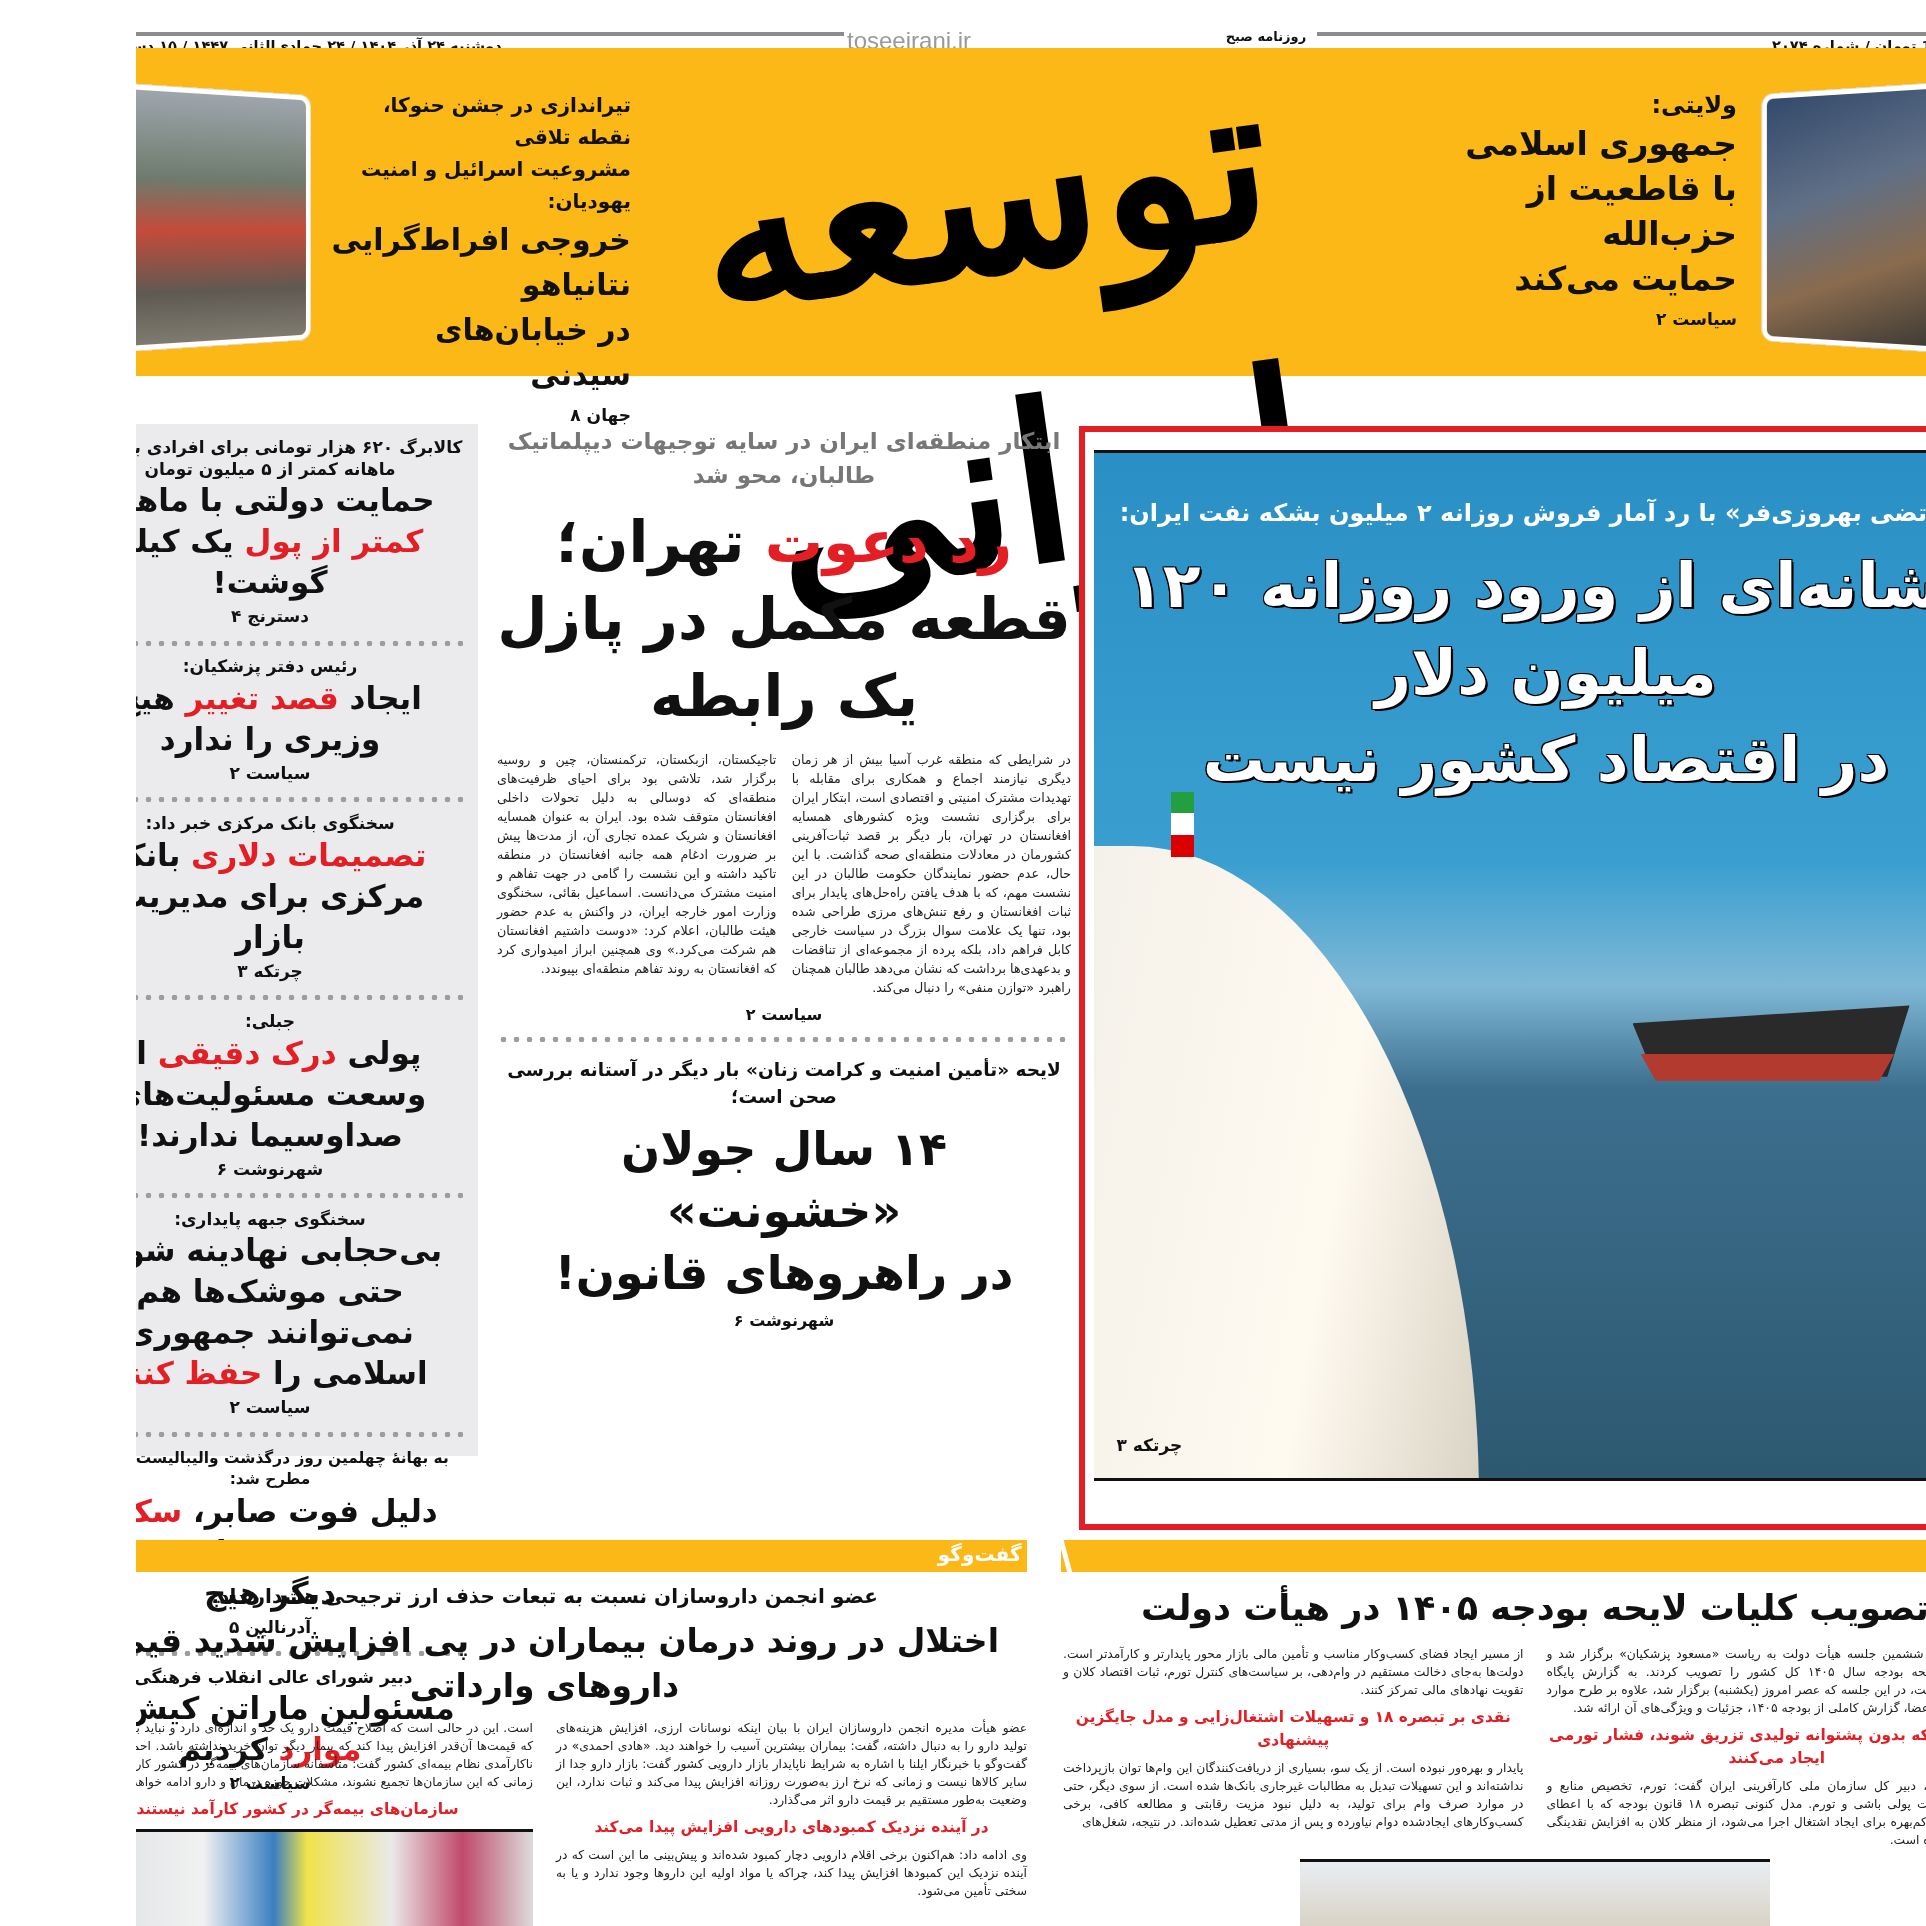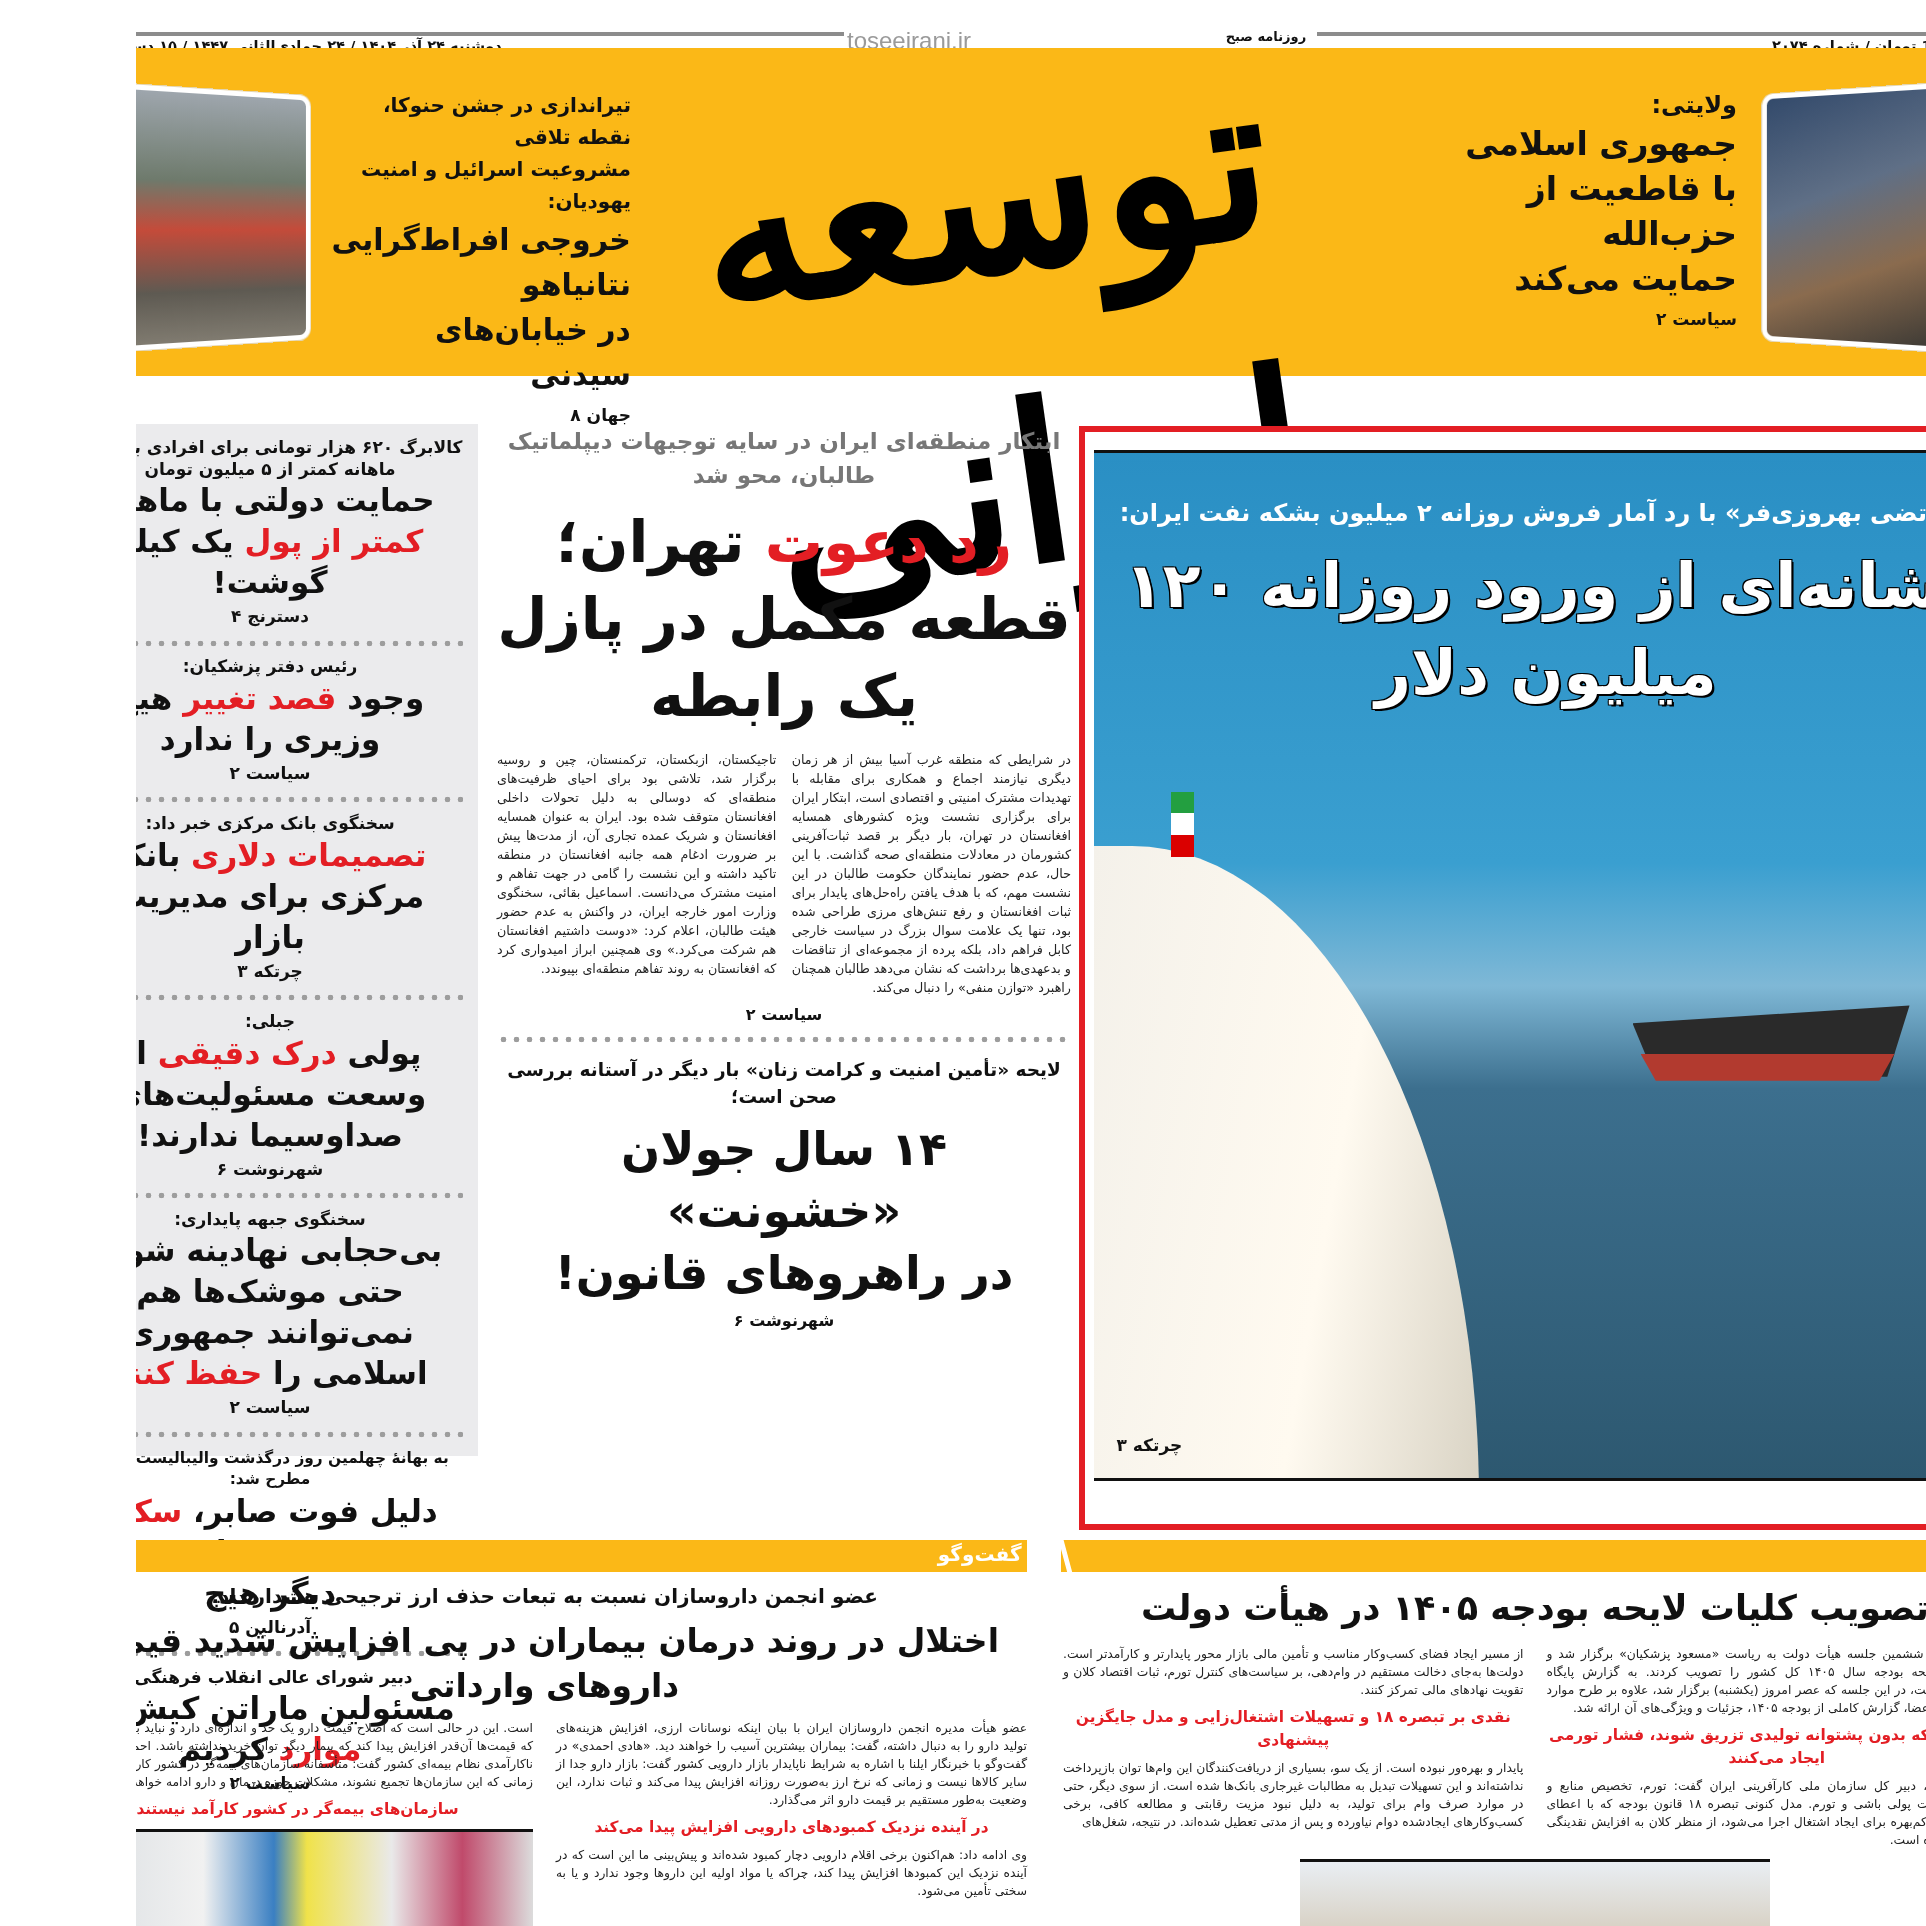--- a/index.html
+++ b/index.html
@@ -90,21 +90,21 @@
 
   <div class="sb-item">
     <div class="sb-kicker">کالابرگ ۶۲۰ هزار تومانی برای افرادی با درآمد ماهانه کمتر از ۵ میلیون تومان</div>
     <div class="sb-head"><span>حمایت دولتی با ماهی </span><span class="red">کمتر از پول</span><span> یک کیلو گوشت!</span></div>
     <div class="sb-src">دسترنج ۴</div>
   </div>
   <div class="dots"></div>
 
   <div class="sb-item">
     <div class="sb-kicker">رئیس دفتر پزشکیان:</div>
-    <div class="sb-head"><span>وجود </span><span class="red">قصد تغییر</span><span> هیچ وزیری را ندارد</span></div>
+    <div class="sb-head"><span>ایجاد </span><span class="red">قصد تغییر</span><span> هیچ وزیری را ندارد</span></div>
     <div class="sb-src">سیاست ۲</div>
   </div>
   <div class="dots"></div>
 
   <div class="sb-item">
     <div class="sb-kicker">سخنگوی بانک مرکزی خبر داد:</div>
     <div class="sb-head"><span class="red">تصمیمات دلاری</span><span> بانک مرکزی برای مدیریت بازار</span></div>
     <div class="sb-src">چرتکه ۳</div>
   </div>
   <div class="dots"></div>
@@ -154,20 +154,21 @@
 
 <div class="main-box">
   <div class="main-img">
     <div class="tanker"></div>
     <div class="tanker-red"></div>
     <div class="ship-hull"></div>
     <div class="abs" style="left:77px;top:339px;width:23px;height:65px;background:linear-gradient(180deg,#239f40 0 33%,#fff 33% 66%,#da0000 66%);"></div>
     <div class="mb-kicker">«مرتضی بهروزی‌فر» با رد آمار فروش روزانه ۲ میلیون بشکه نفت ایران:</div>
     <div class="mb-head">
       <div>نشانه‌ای از ورود روزانه ۱۲۰ میلیون دلار</div>
+      <div>در اقتصاد کشور نیست</div>
     </div>
     <div class="mb-src">چرتکه ۳</div>
   </div>
 </div>
 
 <div class="sec-bar" style="top:1540px;left:1061px;width:948px;">
   <div class="slash"></div>
   <div class="lbl">گزارش</div>
 </div>
 <div class="abs rtl" style="top:1583px;left:1063px;width:944px;">

